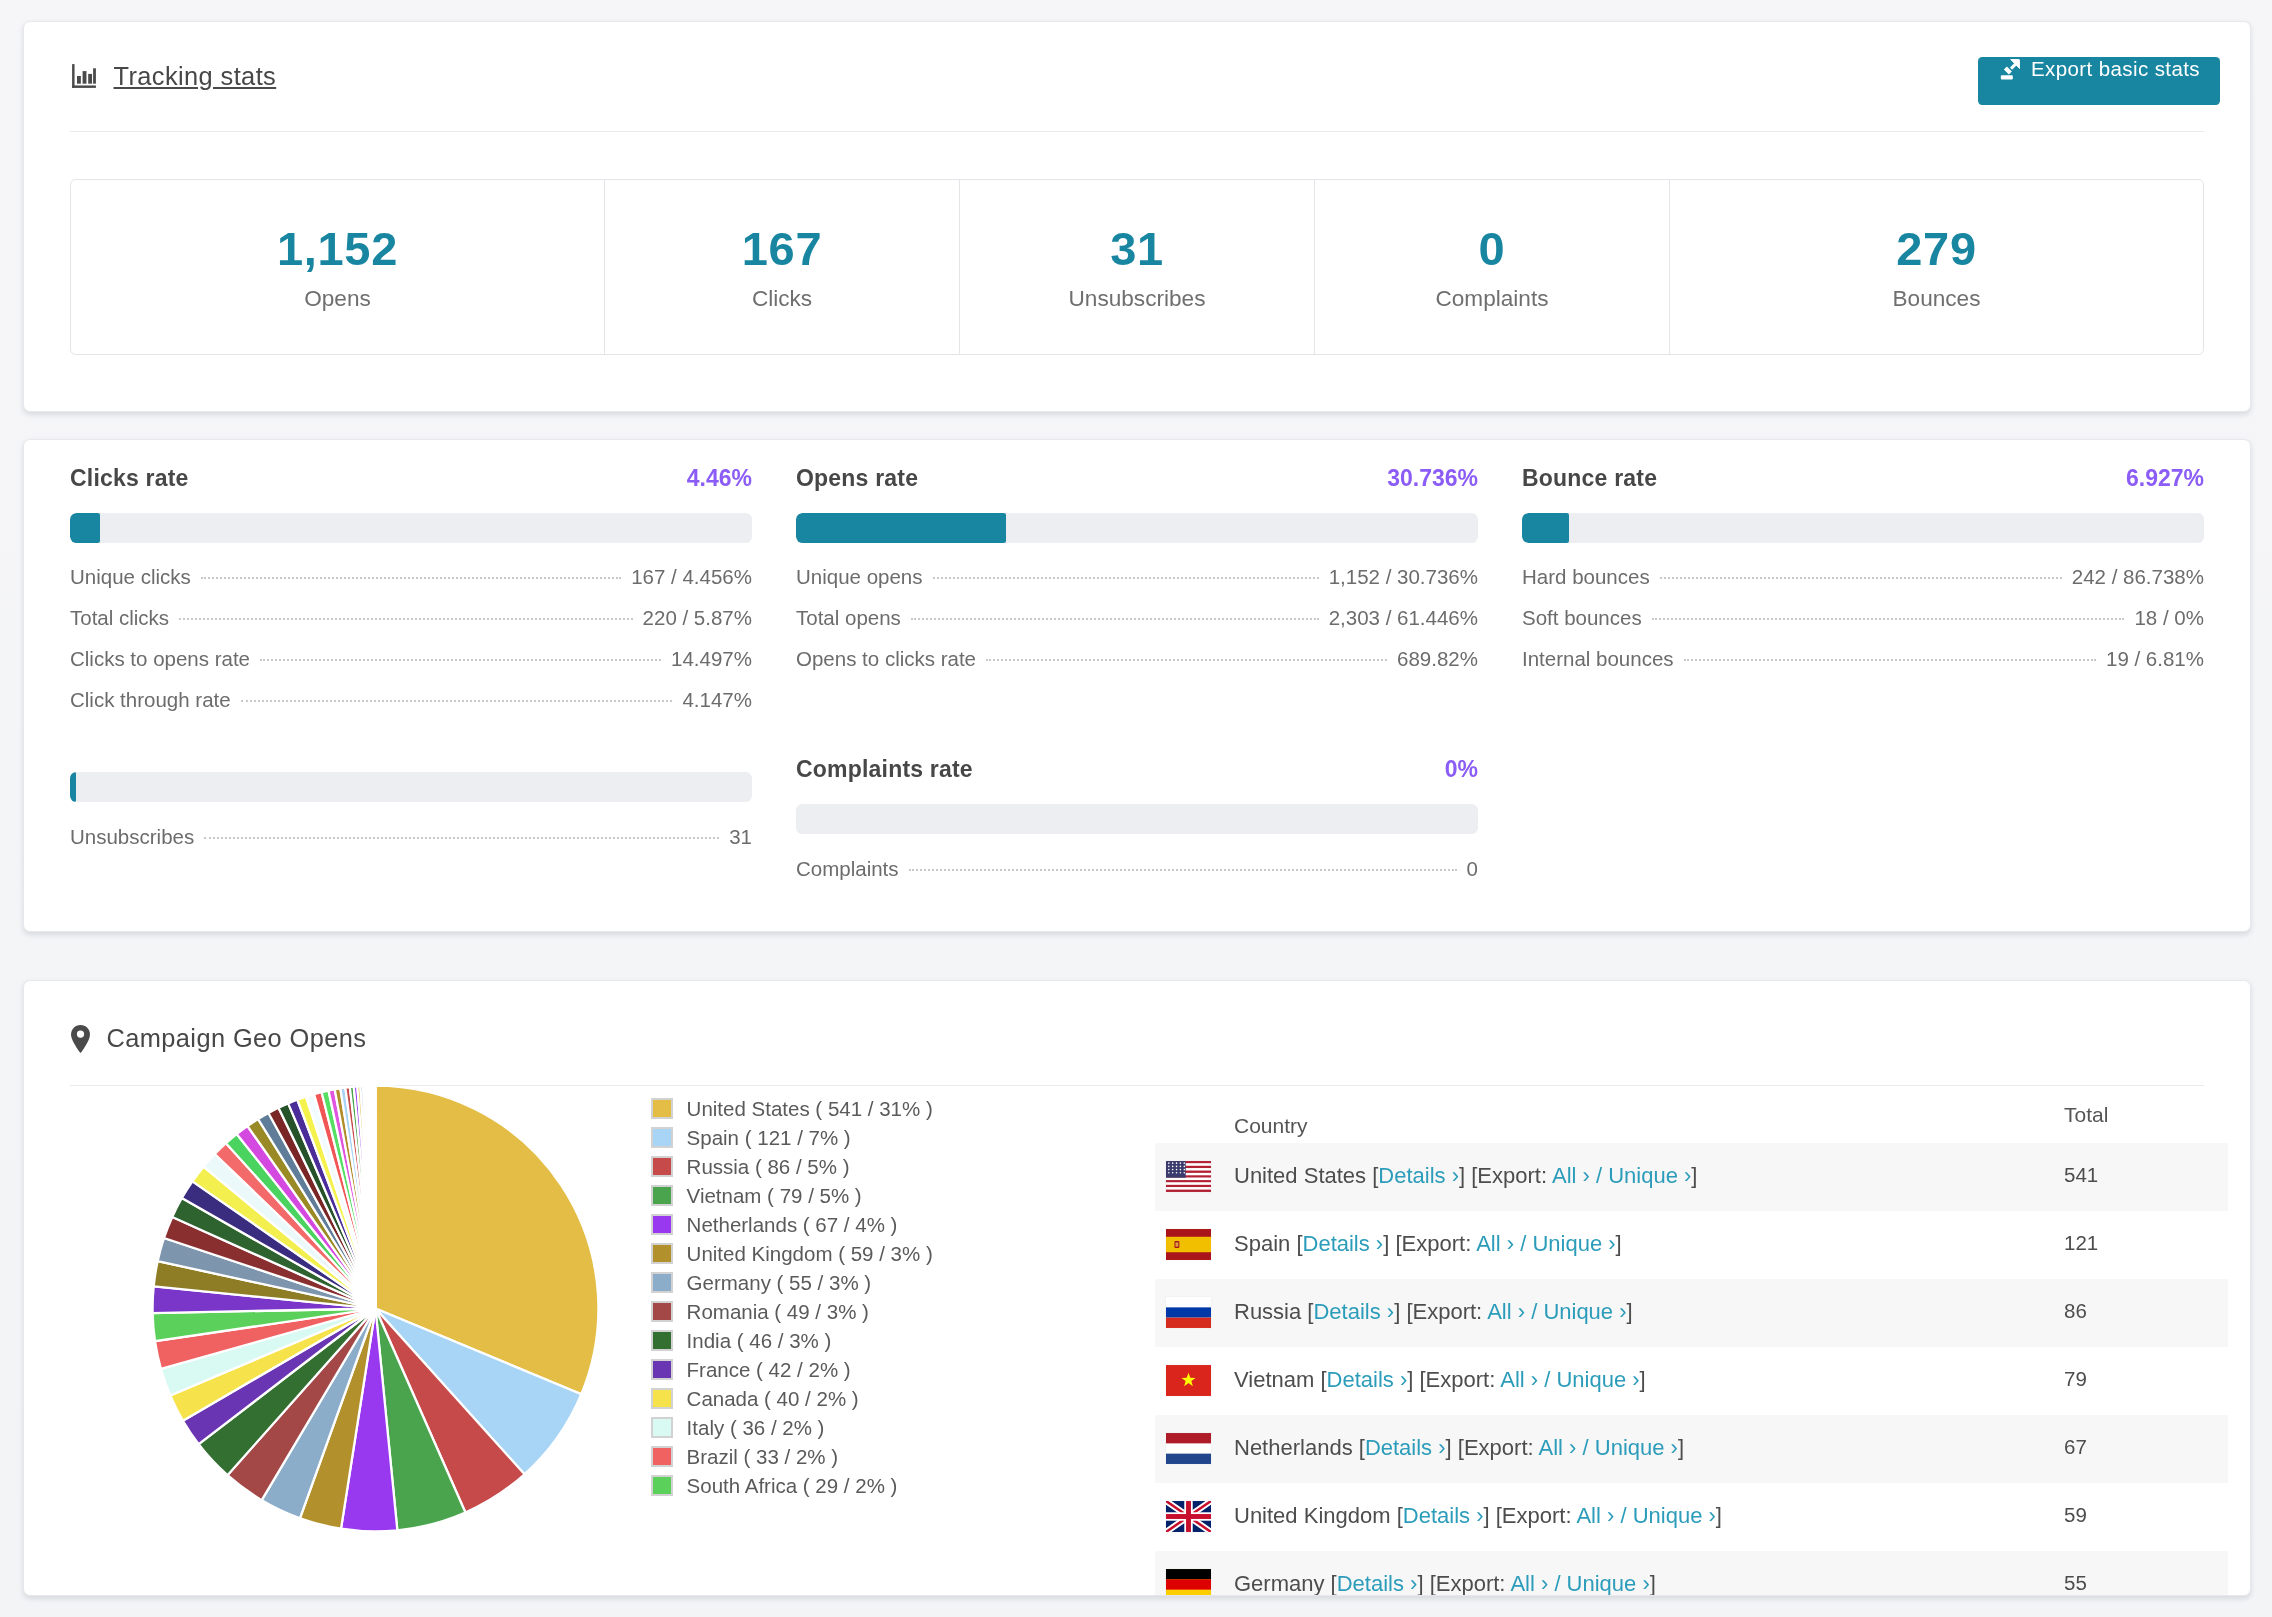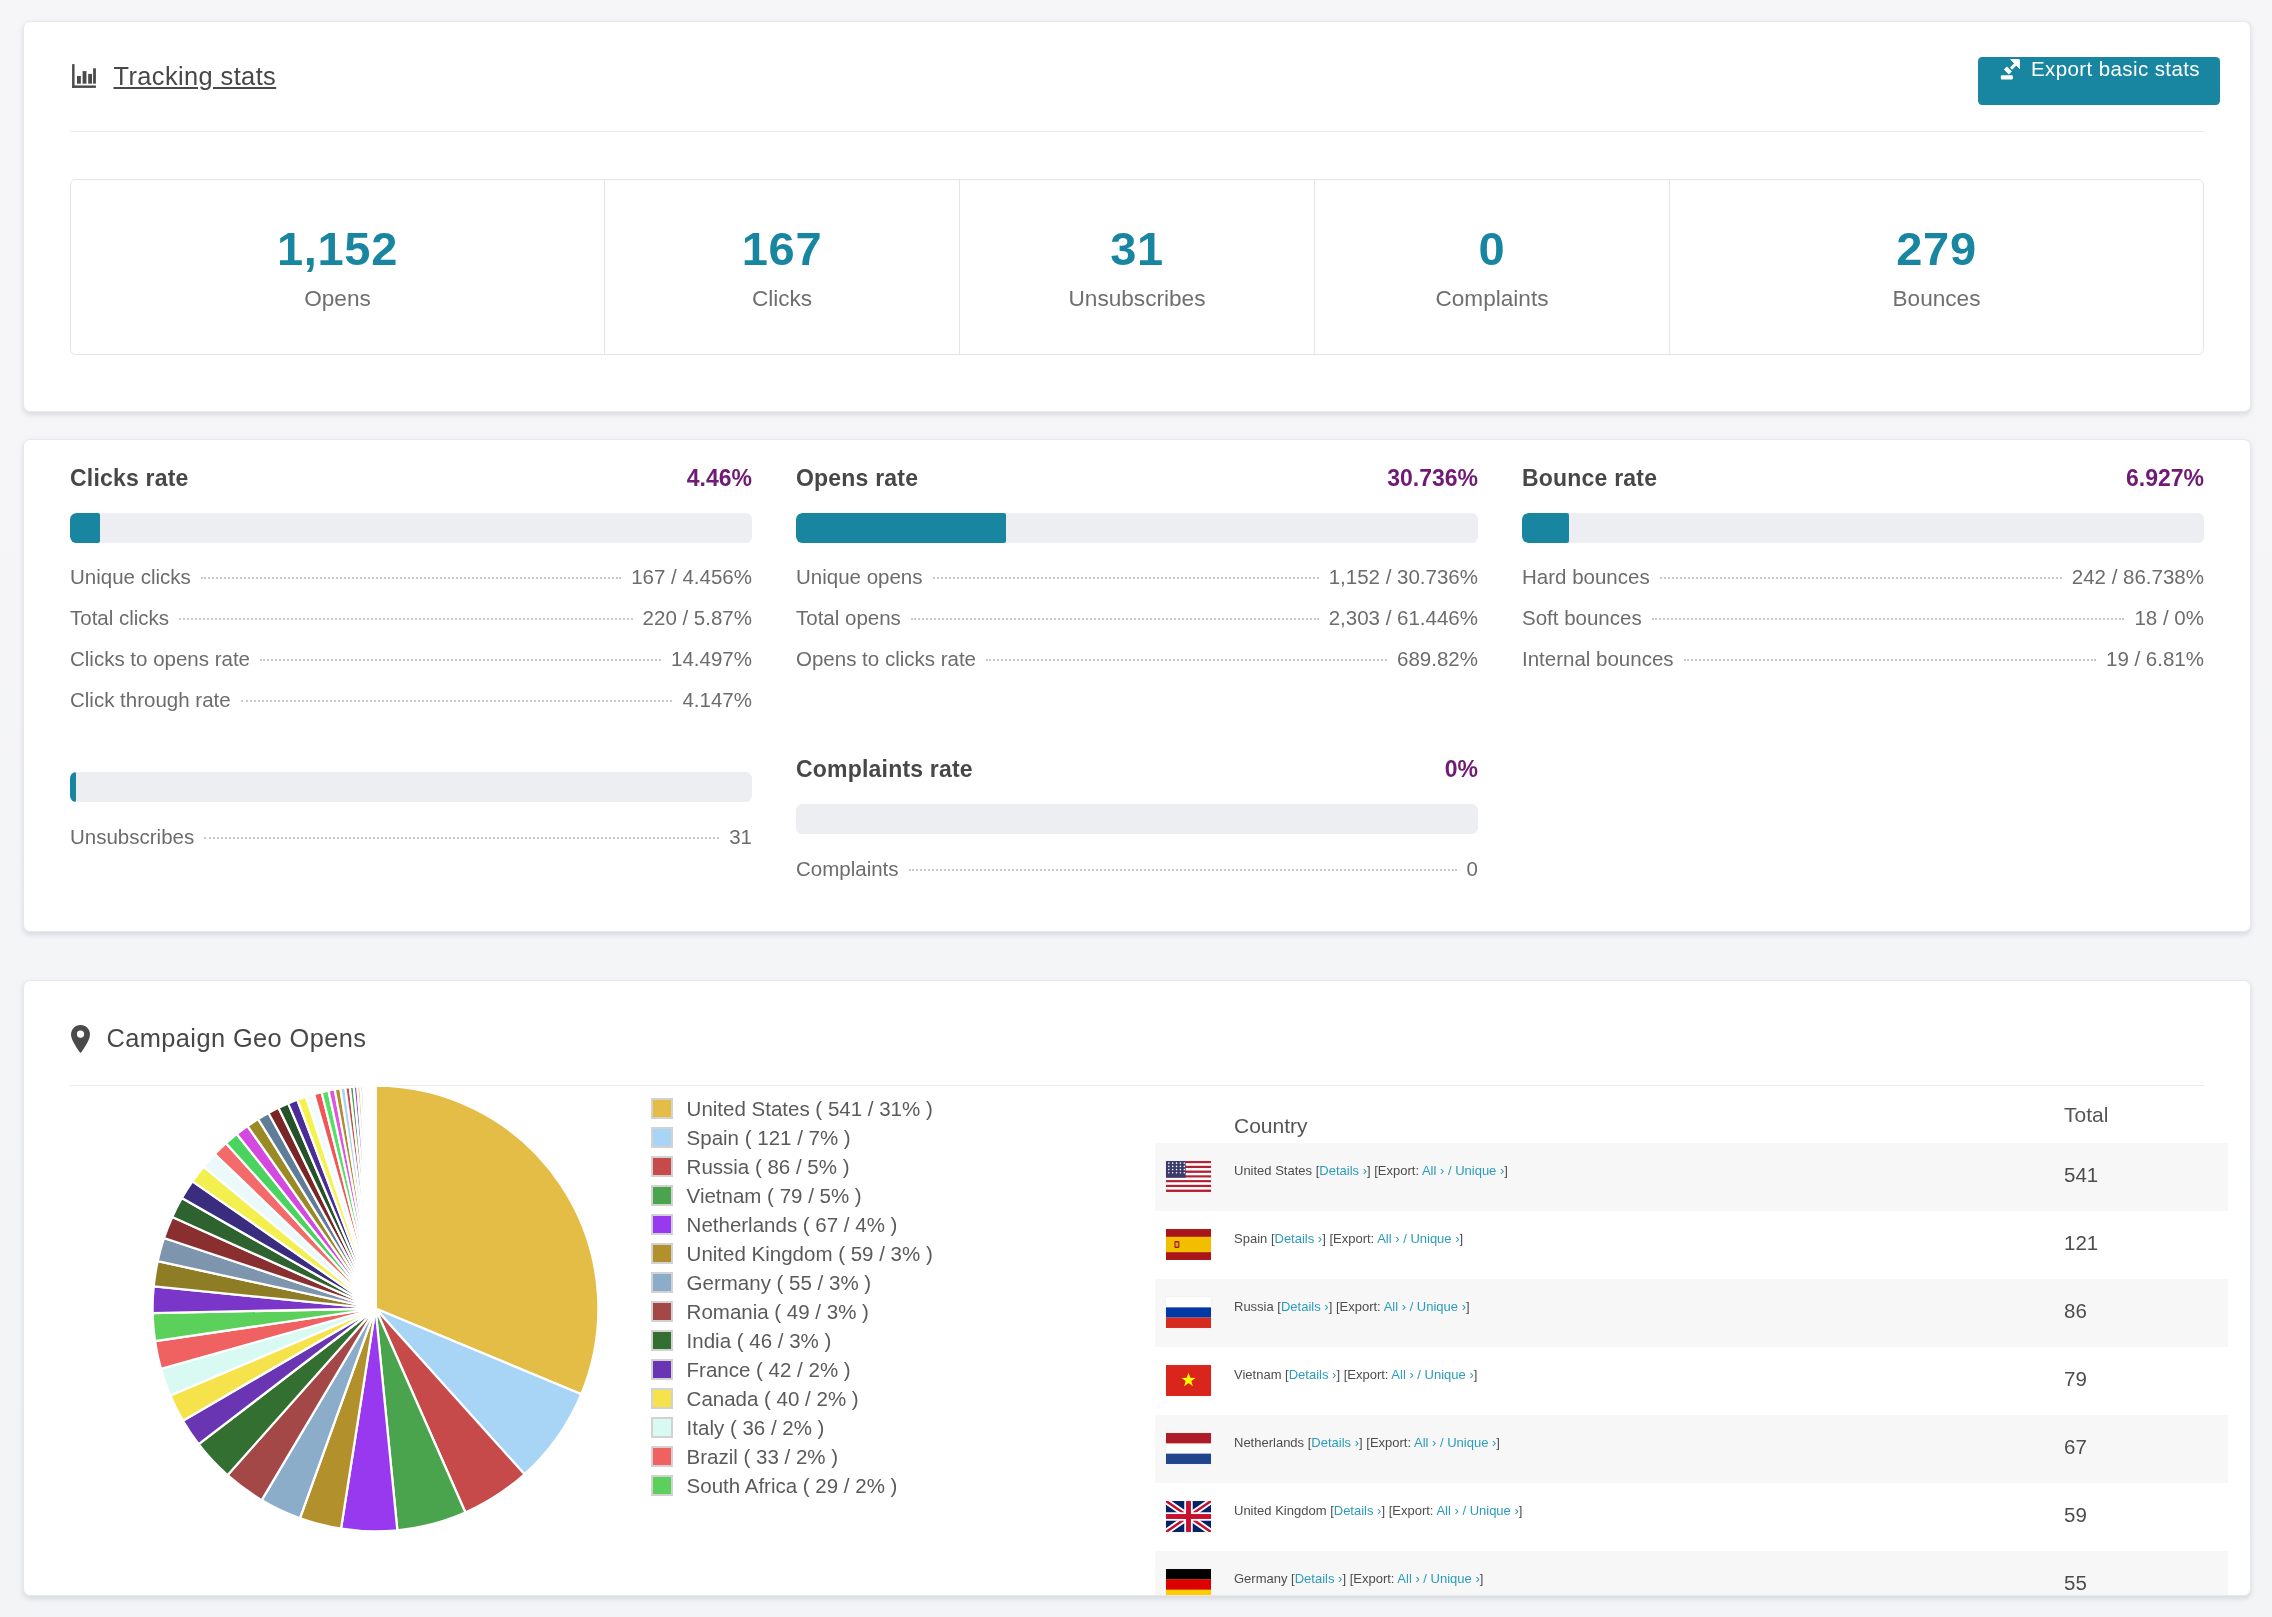--- a/index.html
+++ b/index.html
@@ -50,21 +50,21 @@
   .stat-value{font-size:47px;font-weight:700;color:var(--accent,#1886a0);letter-spacing:0.7px;}
   .stat-label{font-size:22.6px;color:#6f6f6f;margin-top:10px;}
 
   
   .rates-grid{
     position:absolute;left:46px;right:46px;top:25.4px;
     display:grid;grid-template-columns:1fr 1fr 1fr;column-gap:44px;row-gap:27px;
   }
   .rate-head{display:flex;justify-content:space-between;align-items:baseline;height:32px;}
   .rate-title{font-size:23px;font-weight:700;color:#474747;letter-spacing:0.2px;}
-  .rate-pct{font-size:23px;font-weight:700;color:#701a75;}
+  .rate-pct{font-size:23px;font-weight:700;color:#8b5cf6;}
   .rate-bar{margin-top:15.5px;height:30px;background:#eceef1;border-radius:6.4px;overflow:hidden;}
   .rate-fill{height:100%;background:var(--accent,#1886a0);border-radius:6.4px 2.1px 2.1px 6.4px;}
   .rate-rows{margin-top:22.6px;}
   .rr{display:flex;align-items:baseline;height:41px;font-size:20.5px;color:#6c6c6c;}
   .rr-label{white-space:nowrap;}
   .rr-leader{flex:1;border-bottom:2.1px dotted #c7c9cc;margin:0 10px;transform:translateY(-5px);}
   .rr-value{white-space:nowrap;}
 
   
   #pie-wrap{position:absolute;left:124px;top:100px;width:455px;height:455px;}
@@ -74,21 +74,21 @@
   .lg-label{font-size:20.5px;color:#5a5a5a;}
 
   #geo-table{position:absolute;left:1131px;top:109px;width:1073px;}
   .geo-head{position:relative;height:53px;font-size:21px;color:#555;}
   .geo-head .h-country{position:absolute;left:79px;top:24px;}
   .geo-head .h-total{position:absolute;left:909px;top:12.7px;}
   .geo-row{position:relative;height:68px;}
   .geo-row.striped{background:#f7f7f8;}
   .geo-flag{position:absolute;left:11.3px;top:18.4px;width:45px;height:31px;box-shadow:0 0 0.7px rgba(0,0,0,.25);}
   .geo-flag svg{display:block;}
-  .geo-country{position:absolute;left:79px;top:20px;font-size:13px;color:#4d4d4d;white-space:nowrap;}
+  .geo-country{position:absolute;left:79px;top:20px;font-size:22px;color:#4d4d4d;white-space:nowrap;}
   .geo-country a{color:var(--link,#2b9cba);text-decoration:none;cursor:pointer;}
   .geo-total{position:absolute;left:909px;top:20px;font-size:20.5px;color:#4d4d4d;}
   .slash{color:var(--link,#2b9cba);}
 </style>
 </head>
 <body style="--accent: #1886a0; --link: #2b9cba;">
 
 <div class="card" id="card-tracking">
   <div class="card-header">
     <div class="card-title">

